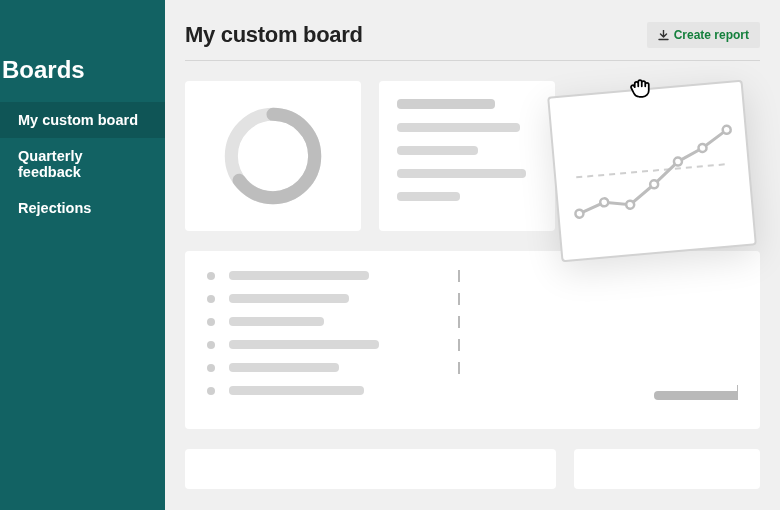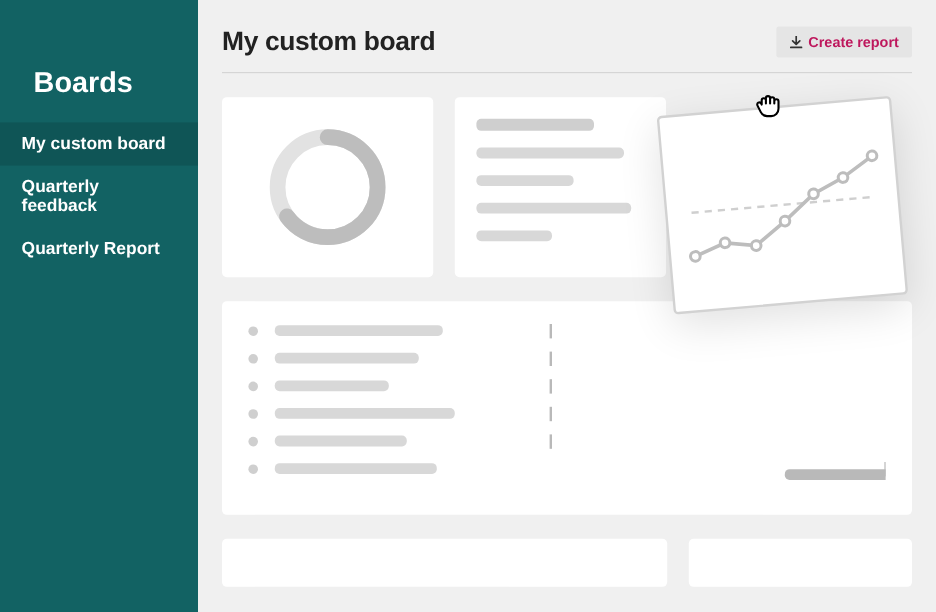--- a/index.html
+++ b/index.html
@@ -1,27 +1,27 @@
 <!DOCTYPE html>
 <html><head>
   <meta charset="utf-8">
   <style>
     * { margin: 0; padding: 0; box-sizing: border-box; font-family: -apple-system, BlinkMacSystemFont, "Segoe UI", Arial, sans-serif; }
     body { width: 780px; height: 510px; overflow: hidden; background: #f0f0f0; display: flex; }
     
     .sidebar { width: 165px; height: 100%; background: #126263; color: #fff; flex-shrink: 0; }
-    .sidebar-title { font-size: 24px; font-weight: 700; padding: 56px 28px 18px; }
+    .sidebar-title { font-size: 24px; font-weight: 700; padding: 56px 2px 18px; }
     .sidebar-item { padding: 10px 18px; font-size: 14.5px; font-weight: 600; cursor: pointer; }
     .sidebar-item.active { background: #0f5556; }
     
     .main { flex: 1; padding: 0 20px; overflow: hidden; position: relative; }
     .header { display: flex; align-items: center; justify-content: space-between; padding: 22px 0 12px; border-bottom: 1px solid #d5d5d5; }
     .page-title { font-size: 22px; font-weight: 800; color: #222; letter-spacing: -0.3px; }
     .header-actions { display: flex; gap: 8px; }
-    .btn { display: inline-flex; align-items: center; gap: 5px; background: #e5e5e5; border: none; padding: 6px 11px; font-size: 12px; font-weight: 600; color: #be185d; cursor: pointer; border-radius: 2px; }
+    .btn { display: inline-flex; align-items: center; gap: 5px; background: #e5e5e5; border: none; padding: 6px 11px; font-size: 12px; font-weight: 600; color: #15803d; cursor: pointer; border-radius: 2px; }
     .btn-icon { display: inline-flex; }
     
     .cards-row { display: flex; gap: 18px; padding-top: 20px; }
     .card { background: #fff; border-radius: 4px; }
     .card-donut { width: 176px; height: 150px; display: flex; align-items: center; justify-content: center; }
     .donut-svg { width: 110px; height: 110px; }
     .card-text { width: 176px; height: 150px; padding: 18px; }
     .skeleton-line { height: 9px; background: #d8d8d8; border-radius: 4px; margin-bottom: 14px; }
     .sl1 { width: 70%; background: #cfcfcf; height: 10px; }
     .sl2 { width: 88%; }
@@ -49,21 +49,21 @@
     .card-stub:last-child { flex: 1; }
   </style>
 </head>
 <body>
 
 <nav class="sidebar">
   <div class="sidebar-title">Boards</div>
   <div id="sidebar-items">
       <div class="sidebar-item active">My custom board</div>
       <div class="sidebar-item">Quarterly feedback</div>
-      <div class="sidebar-item">Quarterly Report</div>
+      <div class="sidebar-item">Rejections</div>
     </div>
 </nav>
 
 <main class="main">
   <div class="header">
     <h1 class="page-title">My custom board</h1>
     <div class="header-actions">
       <button class="btn">
         <span class="btn-icon">
           <svg width="11" height="11" viewBox="0 0 11 11">

